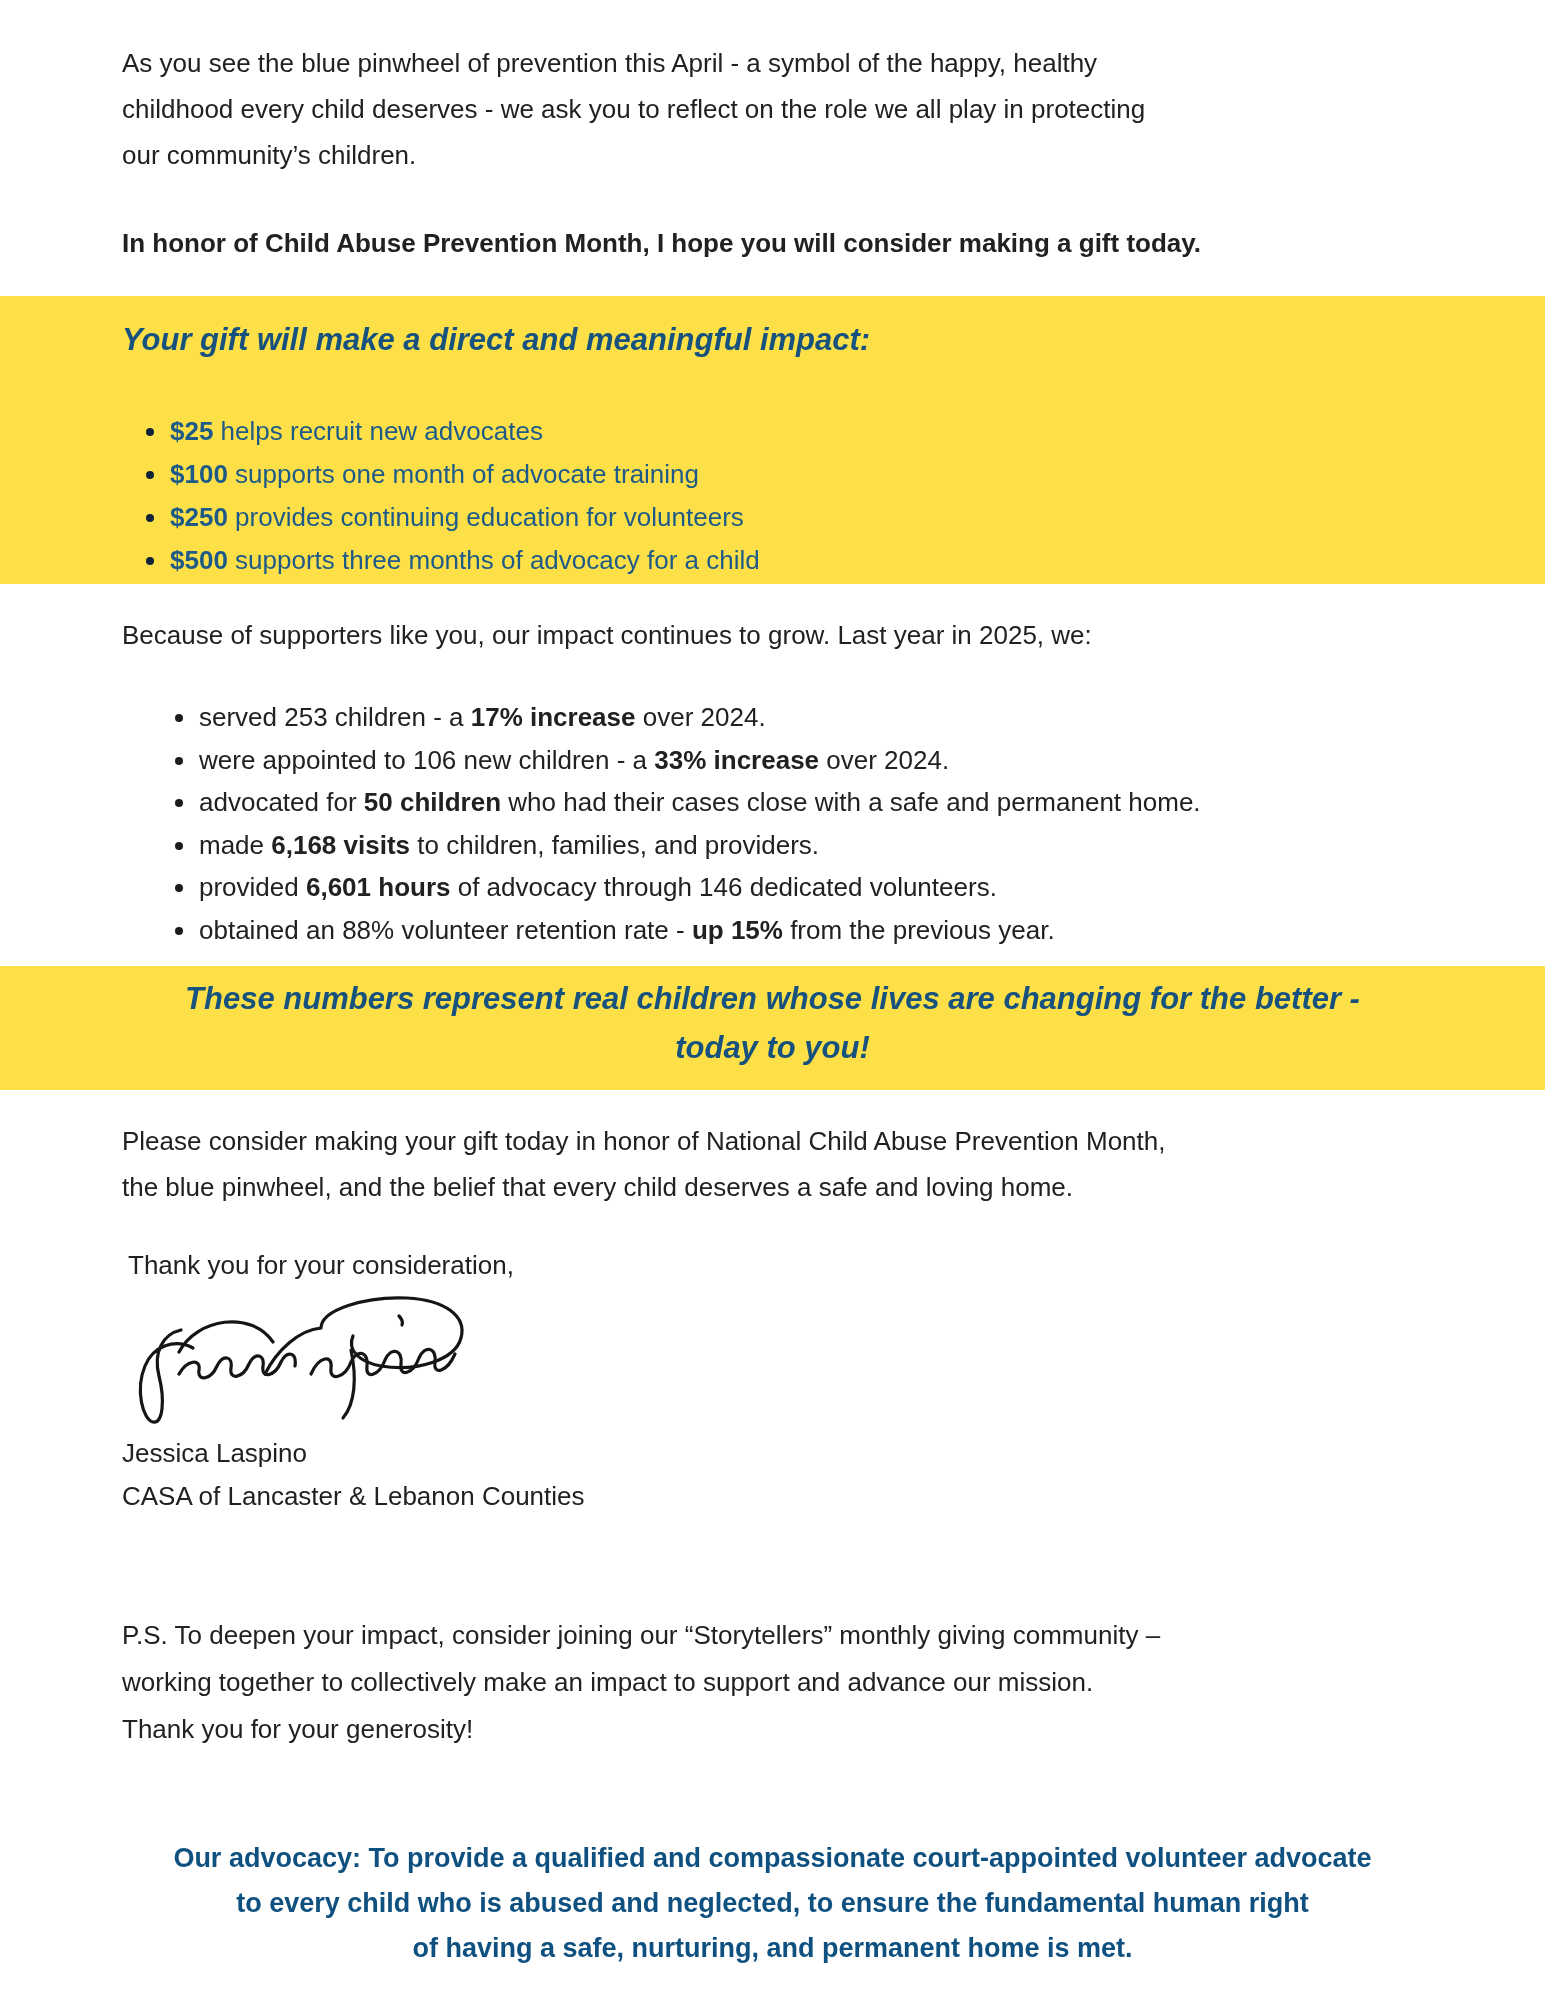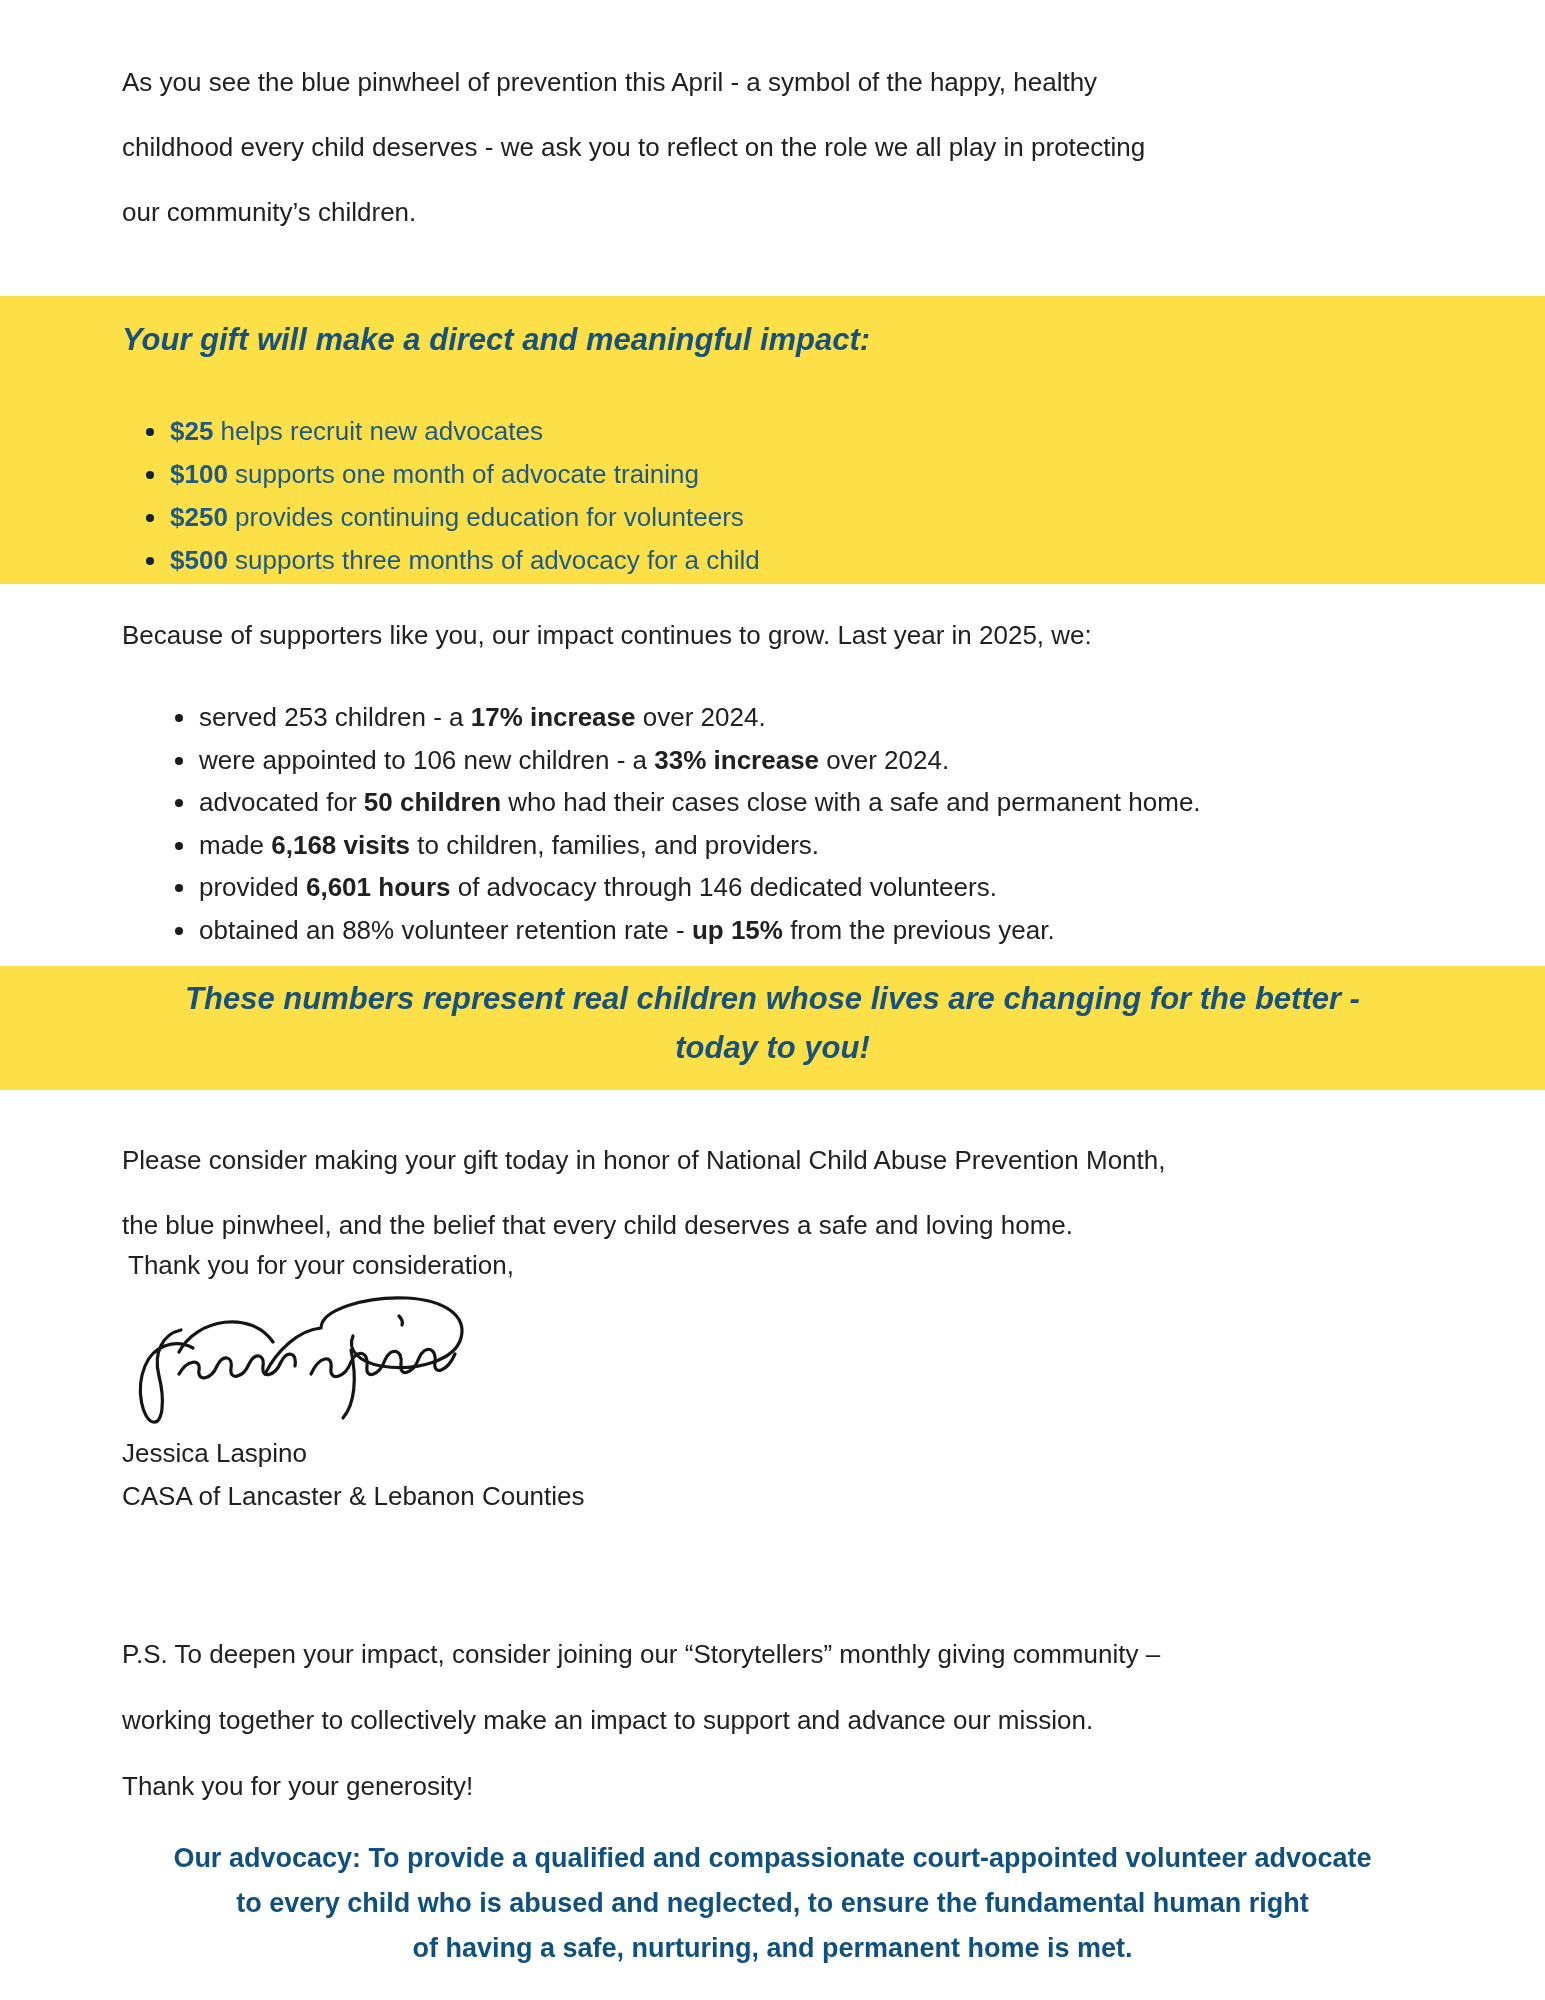--- a/index.html
+++ b/index.html
@@ -5,21 +5,21 @@
   html,body { margin:0; padding:0; background:#ffffff; }
   .page {
     position:relative;
     width:1545px; height:2000px;
     background:#ffffff;
     font-family:"Liberation Sans", sans-serif;
     color:#212121;
     overflow:hidden;
   }
   .para { position:absolute; margin:0; font-size:26px; line-height:46px; color:#212121; }
-  .para .line { display:block;margin-top:19px; }
+  .para .line { display:block; }
 
   .intro { left:122px; top:40px; }
   .appeal { left:122px; top:220px; font-weight:bold; }
 
   
   .band { position:absolute; left:0; width:1545px; background:#fde047; }
   .band1 { top:296px; height:288px; }
   .band1 h2 {
     margin:0; position:absolute; left:122px; top:26px;
     font-size:31px; font-weight:bold; font-style:italic; color:#17527e;
@@ -79,20 +79,21 @@
 <body>
 
 <div class="page">
 
   <p class="para intro">
     <span class="line">As you see the blue pinwheel of prevention this April - a symbol of the happy, healthy</span>
     <span class="line">childhood every child deserves - we ask you to reflect on the role we all play in protecting</span>
     <span class="line">our community’s children.</span>
   </p>
 
+  <p class="para appeal">In honor of Child Abuse Prevention Month, I hope you will consider making a gift today.</p>
 
   <section class="band band1">
     <h2>Your gift will make a direct and meaningful impact:</h2>
     <ul class="gift-list">
       <li><strong>$25</strong><span> helps recruit new advocates</span></li>
       <li><strong>$100</strong><span> supports one month of advocate training</span></li>
       <li><strong>$250</strong><span> provides continuing education for volunteers</span></li>
       <li><strong>$500</strong><span> supports three months of advocacy for a child</span></li>
     </ul>
   </section>

